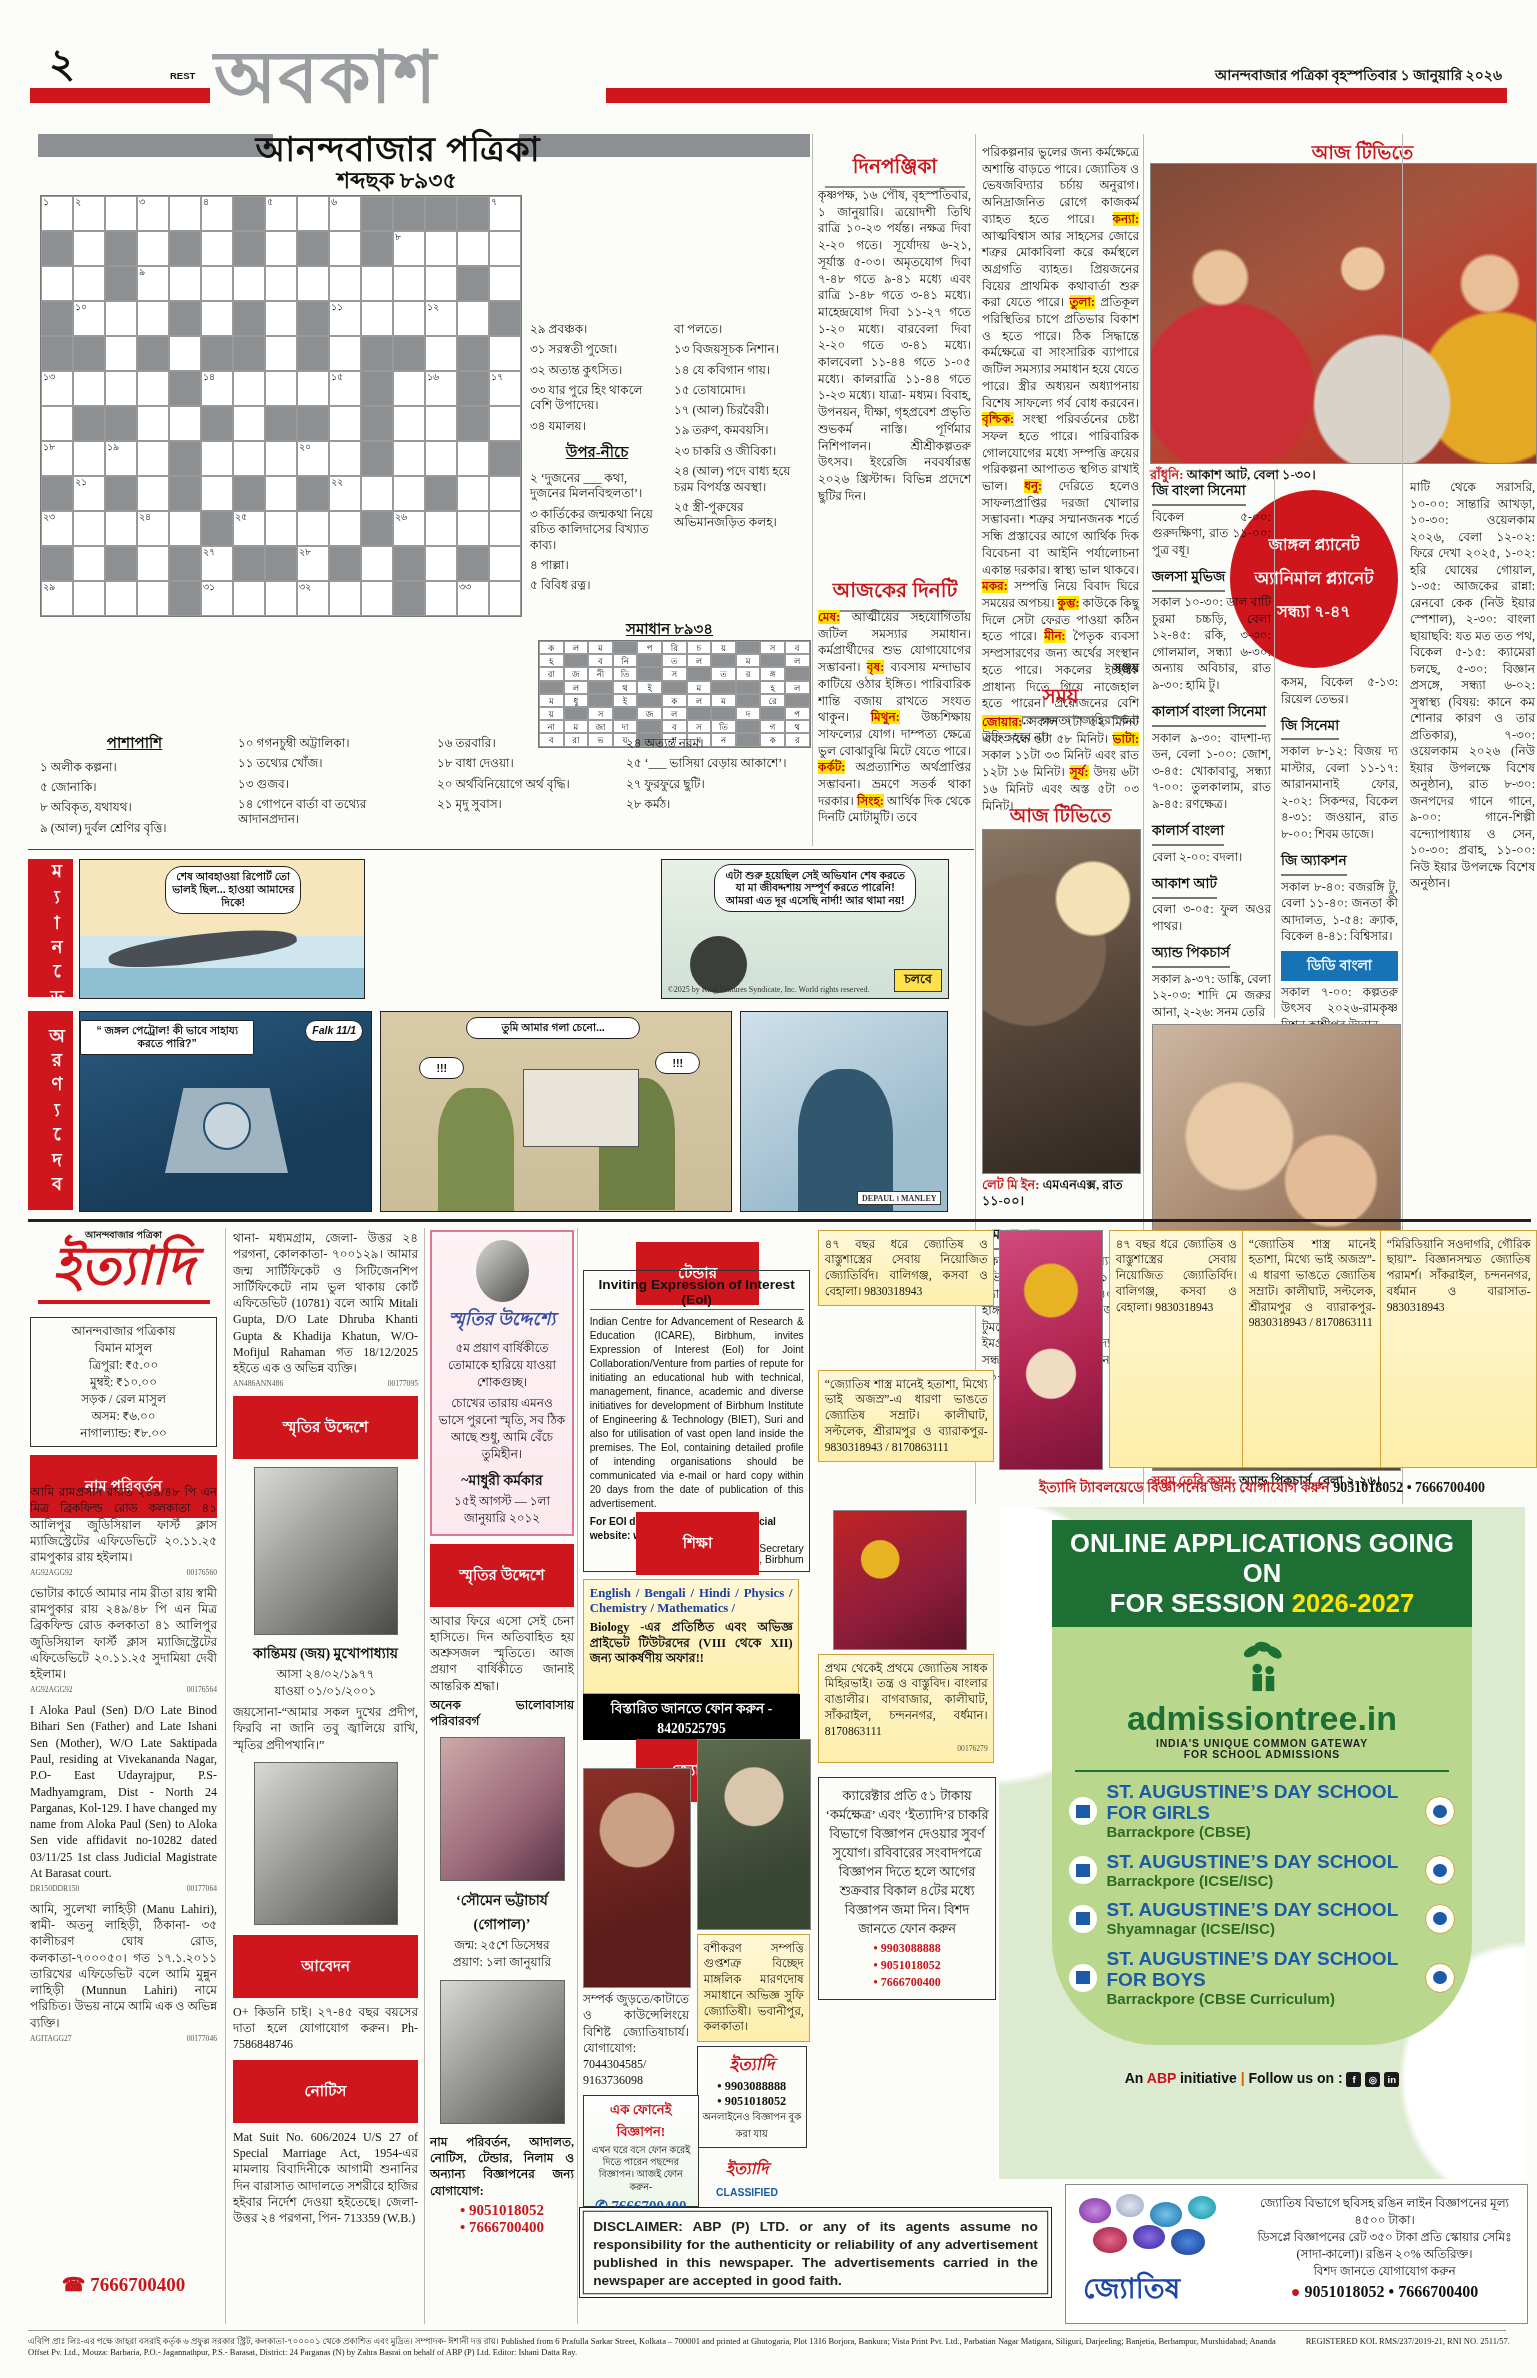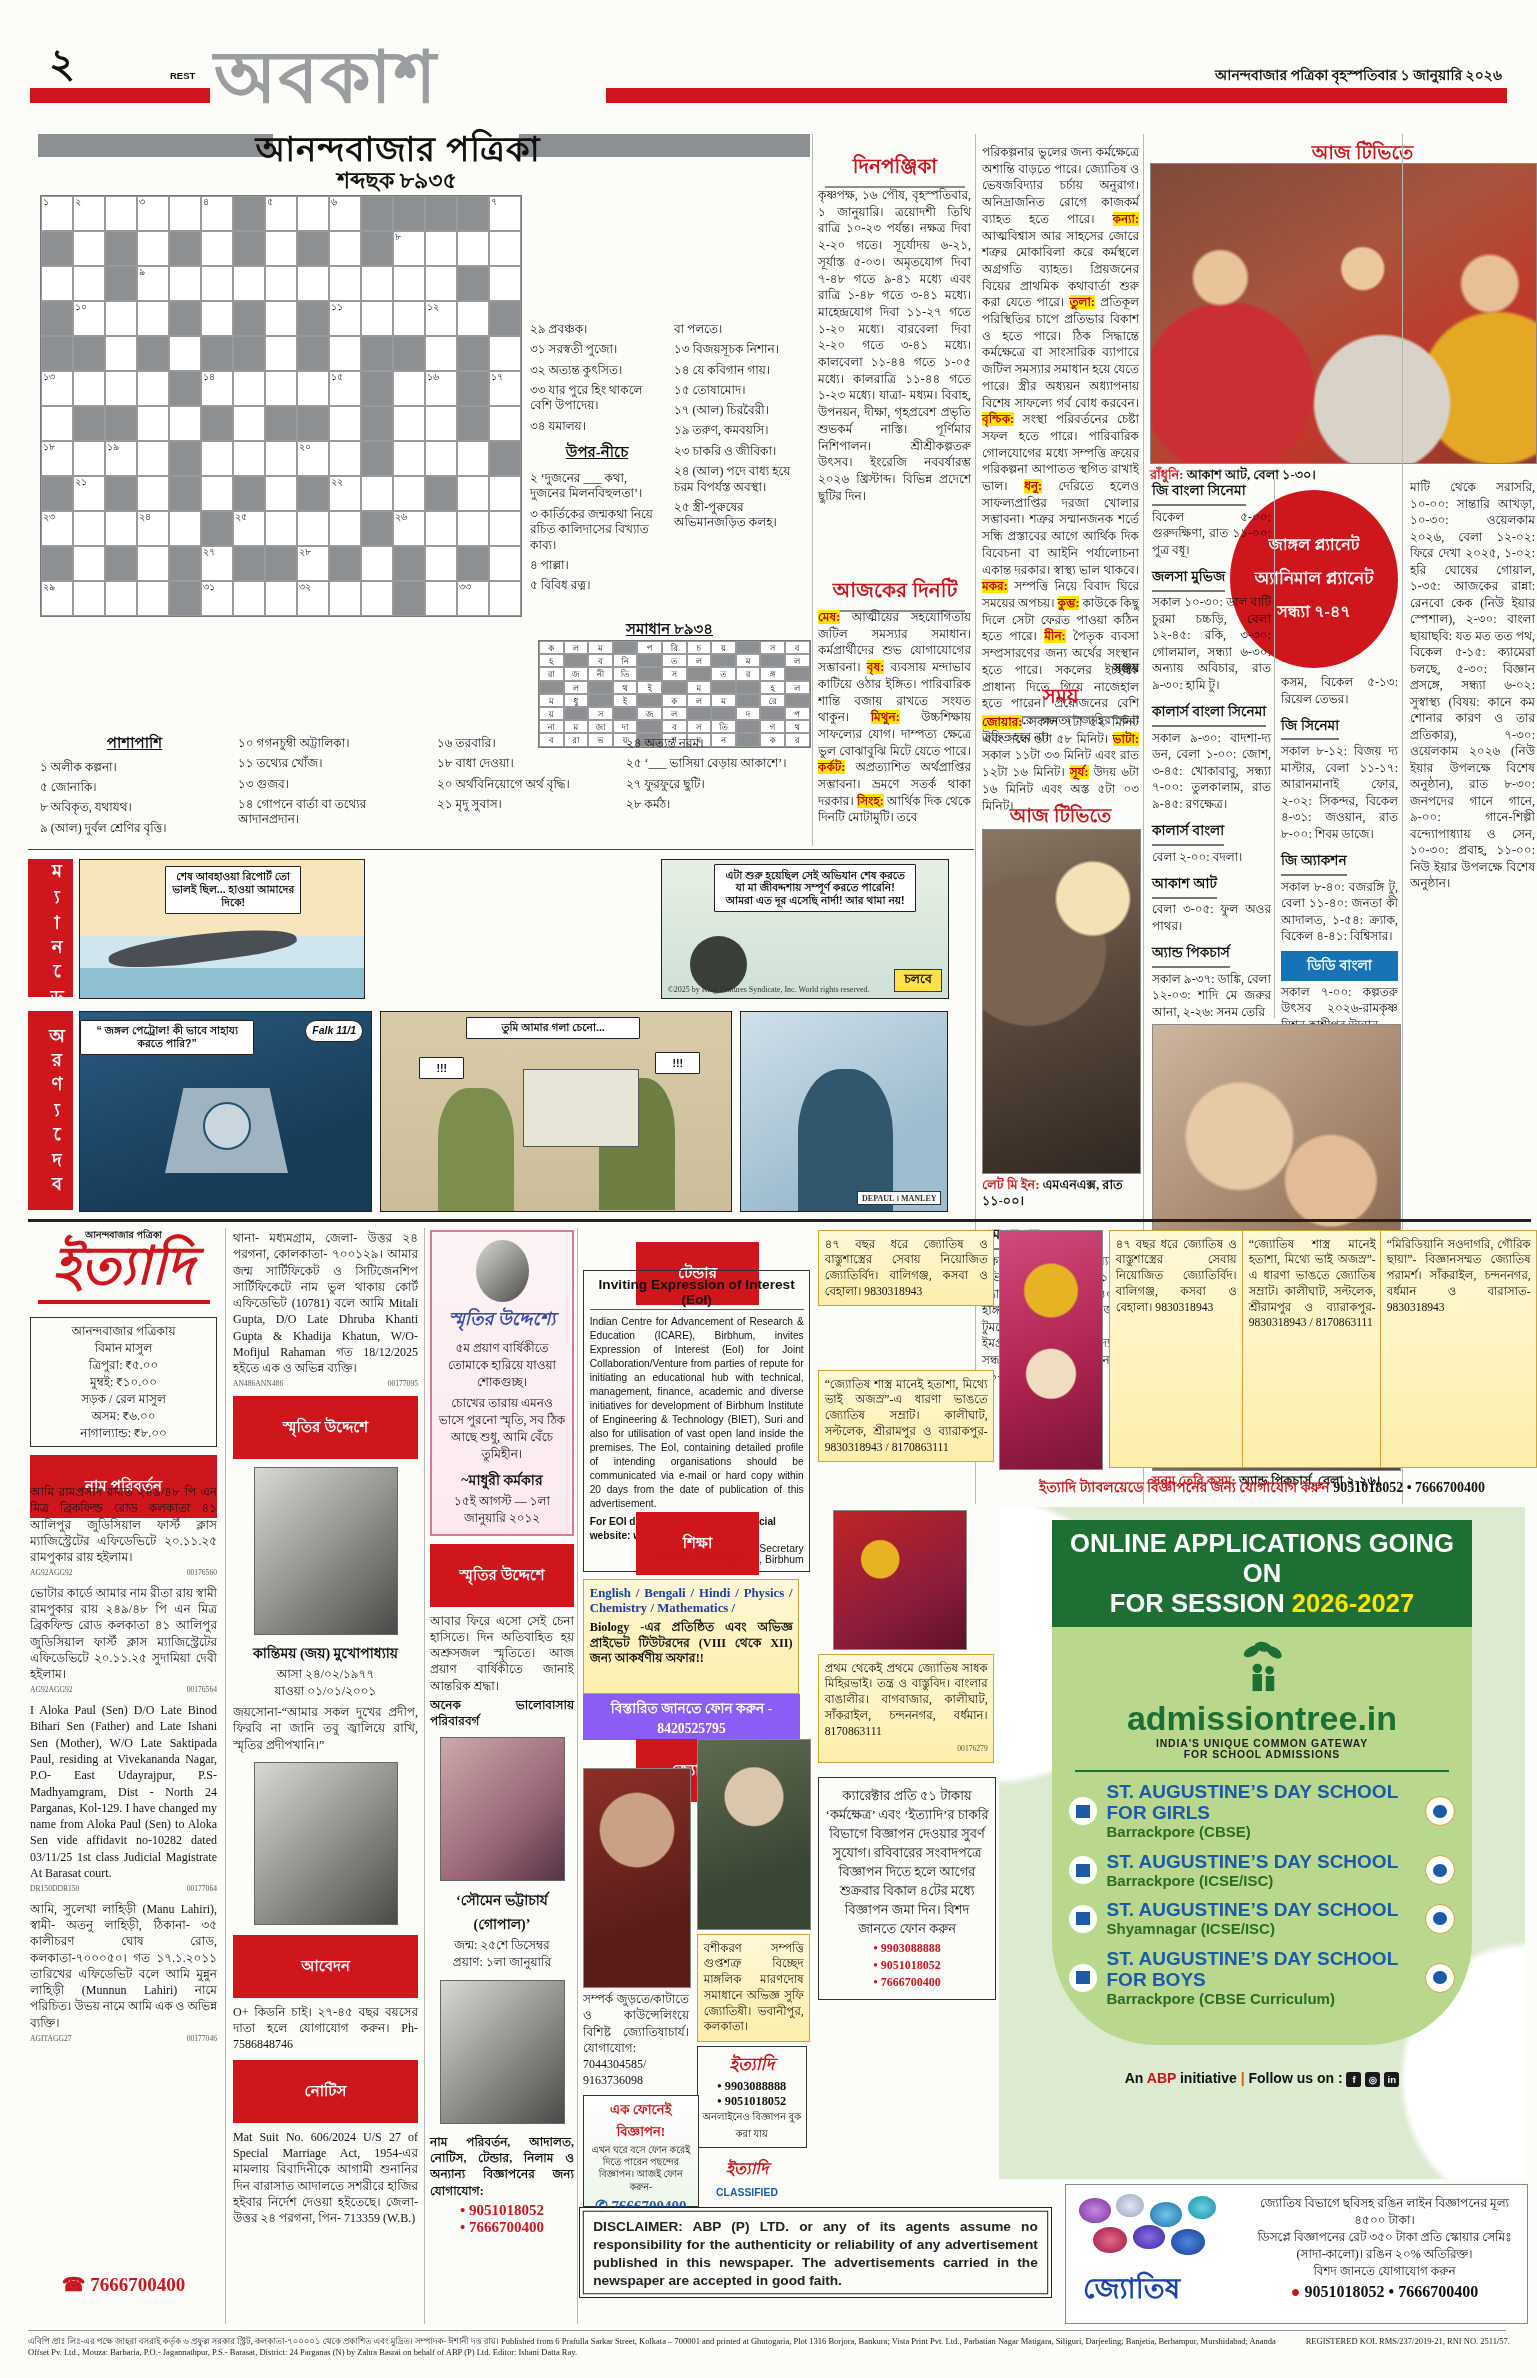--- a/index.html
+++ b/index.html
@@ -48,21 +48,21 @@
   .chan-h{font-size:13.7px;font-weight:bold;border-bottom:2.8px double #777;display:inline-block;
           padding-bottom:0.9px;margin-bottom:2.8px;font-family:"Liberation Sans",sans-serif;}
   .chan-h.blue{display:block;background:#1673b5;color:#fff;text-align:center;border-bottom:none;
                padding:2.8px 0;font-size:14px;}
   .chan-t{font-size:12px;line-height:16.5px;text-align:justify;}
   
   .clabel{position:absolute;background:#d0161d;color:#fff;writing-mode:vertical-rl;
           text-orientation:upright;text-align:center;font-weight:bold;font-size:18px;
           font-family:"Liberation Sans",sans-serif;letter-spacing:-1.9px;}
   .panel{position:absolute;border:1.4px solid #222;}
-  .bub{position:absolute;background:#fff;border:1.4px solid #222;border-radius:1px;
+  .bub{position:absolute;background:#fff;border:1.4px solid #222;border-radius:17px;
        font-size:10.6px;line-height:12.8px;font-weight:bold;padding:3.8px 5.7px;text-align:center;
        font-family:"Liberation Sans",sans-serif;}
   .tiny{font-size:8px;color:#333;}
   
   .rhead{background:#d0161d;color:#fff;text-align:center;font-weight:bold;font-size:15px;
          padding:19px 0;font-family:"Liberation Sans",sans-serif;}
   .entry{font-size:12px;line-height:16.3px;text-align:justify;margin-bottom:2.8px;}
   .idline{font-size:7.6px;color:#555;display:flex;justify-content:space-between;margin:1.9px 0 7.6px 0;}
   .bx{border:1.9px solid #333;}
   .ln{font-size:12px;line-height:17px;}
@@ -755,21 +755,21 @@
     <div style="font-size:10.2px;line-height:14px;margin-top:3.8px;font-weight:bold;">For EOI details, please visit the official website: www.bietsuri.ac.in</div>
     <div style="font-size:10.4px;text-align:right;">Secretary</div>
     <div style="font-size:10.4px;text-align:right;">ICARE, Birbhum</div>
   </div>
   <div class="abs rhead" style="left:636px;top:1512px;width:123px;">শিক্ষা</div>
   <div class="abs ctr red" style="left:606px;top:1546px;width:185px;font-size:16px;font-weight:bold;text-decoration:underline;">ভর্তির বিজ্ঞপ্তি</div>
   <div class="abs yellowad ctr" style="left:583px;top:1579px;width:203px;height:102px;">
     <div style="color:#1b3f9e;font-weight:bold;font-size:12.8px;">English / Bengali / Hindi / Physics / Chemistry / Mathematics /</div>
     <div style="font-weight:bold;font-size:12.3px;margin-top:2.8px;">Biology -এর প্রতিষ্ঠিত এবং অভিজ্ঞ প্রাইভেট টিউটরদের (VIII থেকে XII) জন্য আকর্ষণীয় অফার!!</div>
   </div>
-  <div class="abs ctr" style="left:583px;top:1694px;width:217px;background:#8b5cf6;color:#fff;font-weight:bold;font-size:13.7px;padding:2.8px 0;">বিস্তারিত জানতে ফোন করুন - 8420525795</div>
+  <div class="abs ctr" style="left:583px;top:1694px;width:217px;background:#000000;color:#fff;font-weight:bold;font-size:13.7px;padding:2.8px 0;">বিস্তারিত জানতে ফোন করুন - 8420525795</div>
   <div class="abs rhead" style="left:636px;top:1739px;width:123px;">জ্যোতিষ</div>
   <div class="photo" style="left:583px;top:1768px;width:106px;height:218px;background:
        radial-gradient(circle at 50% 28%, #caa184 0 22%, transparent 23%),
        linear-gradient(160deg,#8c2f28,#5a1d1a 70%);"></div>
   <div class="abs entry" style="left:583px;top:1991px;width:106px;">সম্পর্ক জুড়তে/কাটাতে ও কাউন্সেলিংয়ে বিশিষ্ট জ্যোতিষাচার্য। যোগাযোগ: 7044304585/ 9163736098</div>
   <div class="photo" style="left:697px;top:1739px;width:112px;height:189px;background:
        radial-gradient(circle at 50% 30%, #d9c6ac 0 20%, transparent 21%),
        linear-gradient(160deg,#5d6b4e,#3a4634 70%);"></div>
   <div class="abs yellowad" style="left:697px;top:1934px;width:100px;">বশীকরণ সম্পত্তি গুপ্তশত্রু বিচ্ছেদ মাঙ্গলিক মারণদোষ সমাধানে অভিজ্ঞ সুফি জ্যোতিষী। ভবানীপুর, কলকাতা।</div>
   <div class="abs bx ctr" style="left:697px;top:2046px;width:100px;padding:3.8px;">

